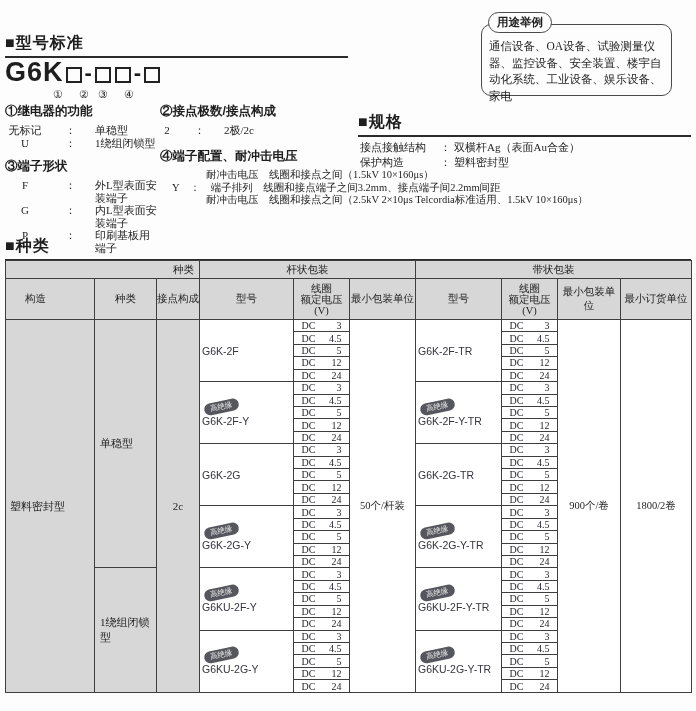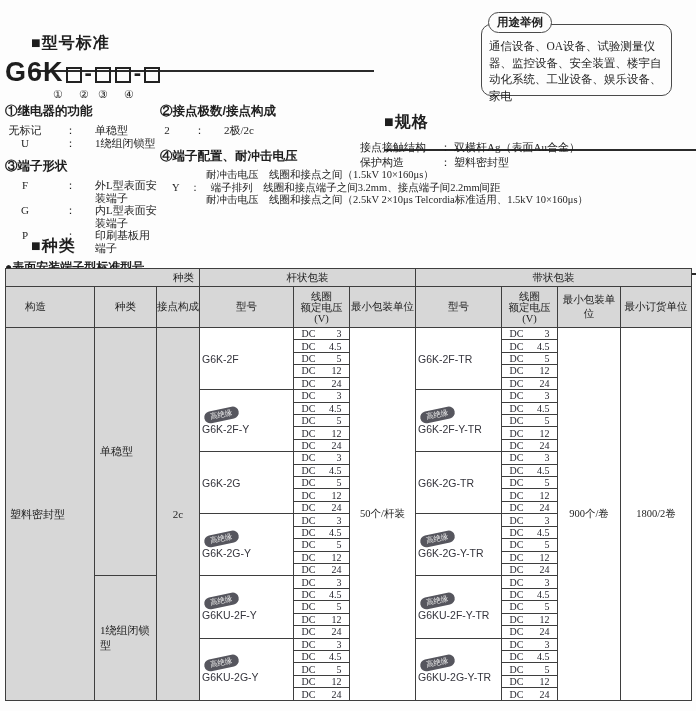--- a/index.html
+++ b/index.html
@@ -2,21 +2,21 @@
 <html><head>
 <meta charset="utf-8">
 <style>
   * { margin:0; padding:0; box-sizing:border-box; }
   html,body { background:#ffffff; }
   body { font-family:"Liberation Serif", serif; color:#1e1e1e; }
   .page { position:relative; width:696px; height:711px; background:#fdfdfd; overflow:hidden; }
 
   
   .sec-head { position:absolute; font-family:"Liberation Sans", sans-serif; font-weight:bold;
-              font-size:16px; letter-spacing:1px; border-bottom:2px solid #2b2b2b; padding-bottom:16px;margin-left:26px; }
+              font-size:16px; letter-spacing:1px; border-bottom:2px solid #2b2b2b; padding-bottom:2px; }
 
   
   .model-code { position:absolute; left:5px; top:57px; display:flex; align-items:center;
                 font-family:"Liberation Sans", sans-serif; font-weight:bold; }
   .model-code .pfx { font-size:27px; letter-spacing:1px; }
   .model-code .bx { display:inline-block; width:16px; height:16px; border:2px solid #222; margin:4px 2px 0 2px; }
   .model-code .hy { font-size:22px; margin:0 1px; }
   .digits { position:absolute; left:5px; top:88px; width:200px; height:14px; font-size:11px; }
   .digits span { position:absolute; top:0; }
 
@@ -32,21 +32,21 @@
           border:1.5px solid #4a4a4a; border-radius:10px; }
   .apps-tab { position:absolute; left:6px; top:-13px; width:64px; height:21px; background:#fdfdfd;
               border:1.5px solid #4a4a4a; border-radius:11px; text-align:center;
               font-family:"Liberation Sans", sans-serif; font-weight:bold; font-size:11.5px; line-height:18px; }
   .apps-body { position:absolute; left:7px; top:13px; width:177px; font-size:11.5px; line-height:16.5px; }
 
   
   .spec-row { display:grid; grid-template-columns:80px 14px auto; font-size:11px; line-height:15px; }
 
   
-  table.kinds { position:absolute; left:5px; top:268px; width:686px; height:433px;
+  table.kinds { position:absolute; left:5px; top:260px; width:686px; height:433px;
                 border-collapse:collapse; table-layout:fixed;
                 font-size:10.5px; }
   table.kinds th, table.kinds td { border:1px solid #3e3e3e; vertical-align:middle; overflow:hidden; }
   table.kinds { border:1.5px solid #303030; }
   th.hdr { background:#d7d7d7; font-weight:normal; font-family:"Liberation Serif", serif; font-size:10.5px; }
   th.corner { text-align:right; padding-right:5px; border-bottom:none; }
   th.nbt { border-top:none; }
   th.left { text-align:left; padding-left:19px; }
   .coilhdr { line-height:11px; font-size:10px; }
   td.g { background:#d7d7d7; }

